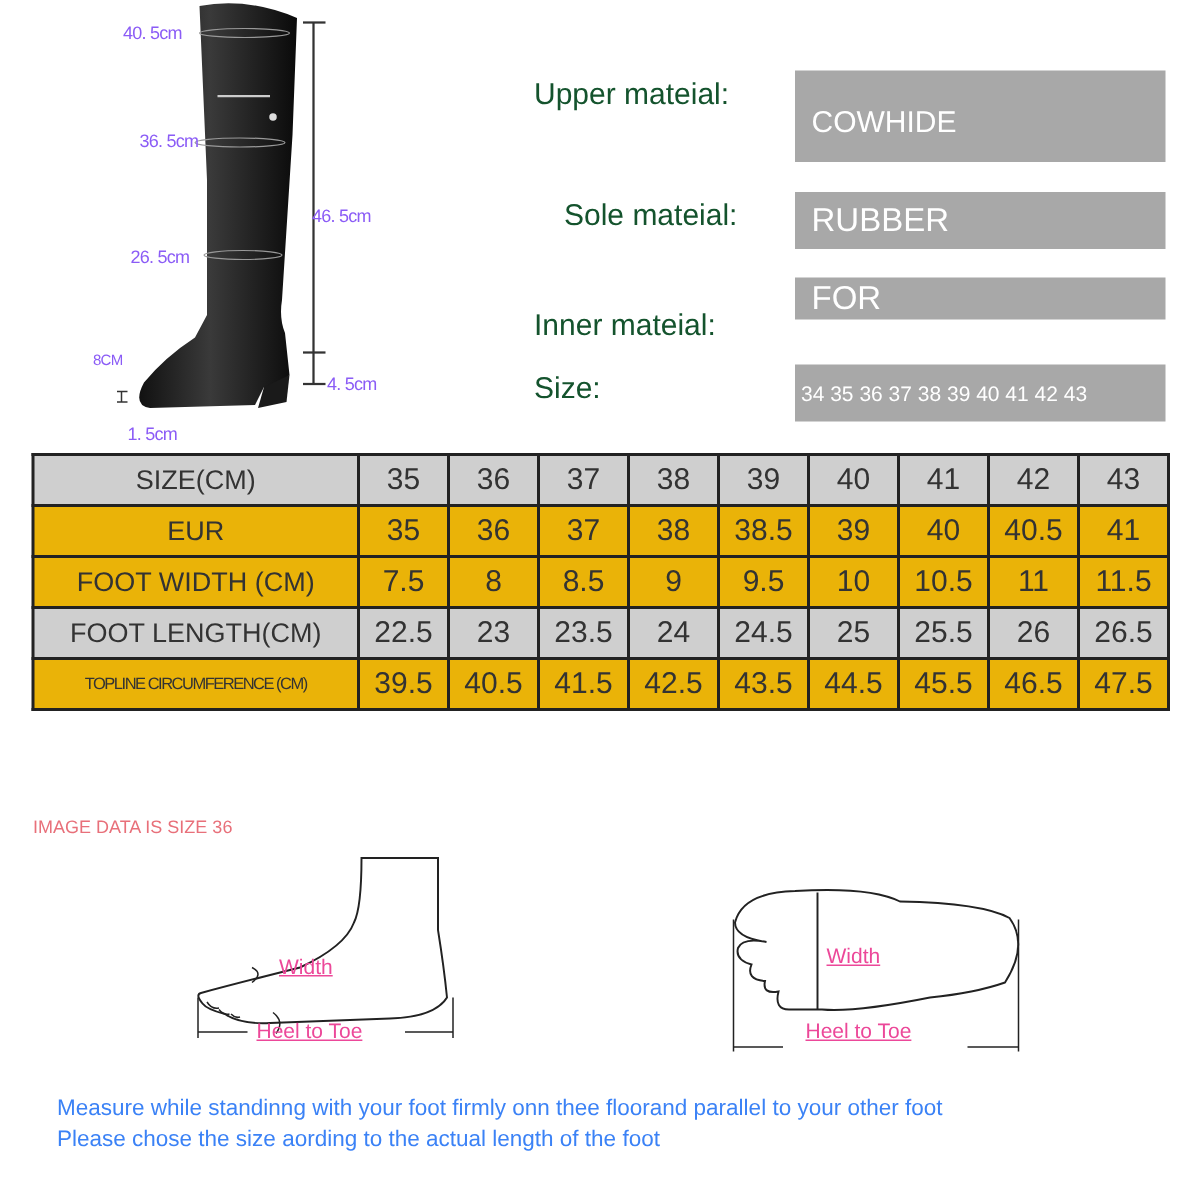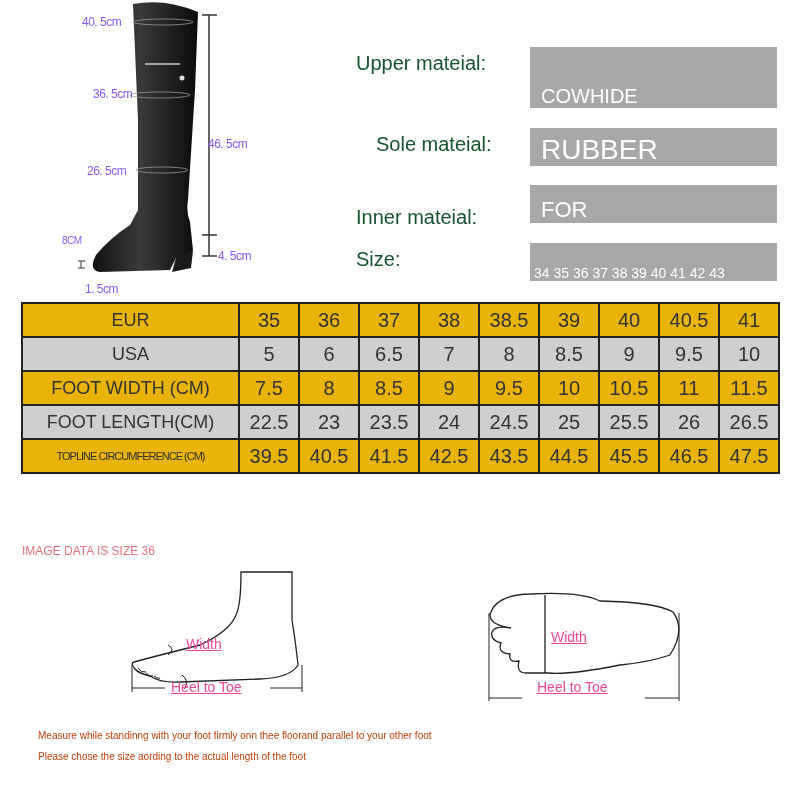--- a/index.html
+++ b/index.html
@@ -5,32 +5,32 @@
   * { margin:0; padding:0; box-sizing:border-box; }
   body { width:800px; height:800px; background:#fff; position:relative; overflow:hidden;
          font-family:"Liberation Sans", sans-serif; color:#222; }
   .abs { position:absolute; }
   
   #boot-area { left:40px; top:0; width:300px; height:300px; }
   .meas { position:absolute; font-size:12px; color:#8b5cf6; letter-spacing:-0.5px; font-family:"Liberation Sans", sans-serif; }
   
   .mat-label { position:absolute; left:356px; font-size:20px; color:#14532d; }
   .mat-box { position:absolute; left:530px; width:247px; background:#a8a8a8; color:#fff;
-             font-size:20px; padding-left:11px; display:flex; align-items:flex-end; }
+             font-size:20px; padding-left:11px; display:flex; align-items:center; }
   
   #size-table { position:absolute; left:21px; top:302px; border-collapse:collapse; }
   #size-table td { border:2px solid #222; height:34px; text-align:center; font-size:20px; color:#333; padding:0; }
   #size-table td.lbl { width:217px; font-size:18px; }
   #size-table td.lbl.small { font-size:11px; letter-spacing:-1px; }
   #size-table td.val { width:60px; }
   #size-table tr.gray td { background:#cfcfcf; }
   #size-table tr.white td { background:#eab308; }
   #note-red { left:22px; top:544px; font-size:12px; color:#e8707a; }
   .diag-label { position:absolute; font-size:14px; color:#ec4899;text-decoration:underline; }
-  .footer-line { position:absolute; left:38px; font-size:10px; color:#c2410c; }
+  .footer-line { position:absolute; left:38px; font-size:15px; color:#3b82f6; }
 </style>
 </head>
 <body>
 
 <div id="boot-area" class="abs">
   <svg width="300" height="300" viewBox="40 0 300 300" style="position:absolute;left:0;top:0;">
     <defs>
       <linearGradient id="bg1" x1="0" x2="1">
         <stop offset="0" stop-color="#111"></stop>
           <stop offset="0.45" stop-color="#3a3a3a"></stop>
@@ -60,58 +60,58 @@
   <span class="meas" style="left:178px;top:249px;">4. 5cm</span>
   <span class="meas" style="left:45px;top:282px;">1. 5cm</span>
 </div>
 
 <div>
   <span class="mat-label" style="top:52px;">Upper mateial:</span>
   <div class="mat-box" style="top:47px;height:61px;padding-top:10px;">
       <span>COWHIDE</span>
     </div>
   <span class="mat-label" style="top:133px;margin-left:20px;">Sole mateial:</span>
-  <div class="mat-box" style="top:128px;height:38px;font-size:28px;">
+  <div class="mat-box" style="top:128px;height:38px;font-size:22px;">
       <span>RUBBER</span>
     </div>
   <span class="mat-label" style="top:190px;margin-top:16px;">Inner mateial:</span>
-  <div class="mat-box" style="top:185px;height:38px;font-size:22px;">
+  <div class="mat-box" style="top:185px;height:28px;font-size:22px;">
       <span>FOR</span>
     </div>
   <span class="mat-label" style="top:248px;">Size:</span>
   <div class="mat-box" style="top:243px;height:38px;font-size:14px;padding-left:4px;">
       <span>34 35 36 37 38 39 40 41 42 43</span>
     </div>
 </div>
 
 <table id="size-table">
   <tbody id="tbody">
+      <tr class="gray">
+        <td class="lbl">SIZE(CM)</td>
+        <td class="val">35</td>
+        <td class="val">36</td>
+        <td class="val">37</td>
+        <td class="val">38</td>
+        <td class="val">39</td>
+        <td class="val">40</td>
+        <td class="val">41</td>
+        <td class="val">42</td>
+        <td class="val">43</td>
+      </tr>
       <tr class="white">
         <td class="lbl">EUR</td>
         <td class="val">35</td>
         <td class="val">36</td>
         <td class="val">37</td>
         <td class="val">38</td>
         <td class="val">38.5</td>
         <td class="val">39</td>
         <td class="val">40</td>
         <td class="val">40.5</td>
         <td class="val">41</td>
-      </tr>
-      <tr class="gray">
-        <td class="lbl">USA</td>
-        <td class="val">5</td>
-        <td class="val">6</td>
-        <td class="val">6.5</td>
-        <td class="val">7</td>
-        <td class="val">8</td>
-        <td class="val">8.5</td>
-        <td class="val">9</td>
-        <td class="val">9.5</td>
-        <td class="val">10</td>
       </tr>
       <tr class="white">
         <td class="lbl">FOOT WIDTH (CM)</td>
         <td class="val">7.5</td>
         <td class="val">8</td>
         <td class="val">8.5</td>
         <td class="val">9</td>
         <td class="val">9.5</td>
         <td class="val">10</td>
         <td class="val">10.5</td>

